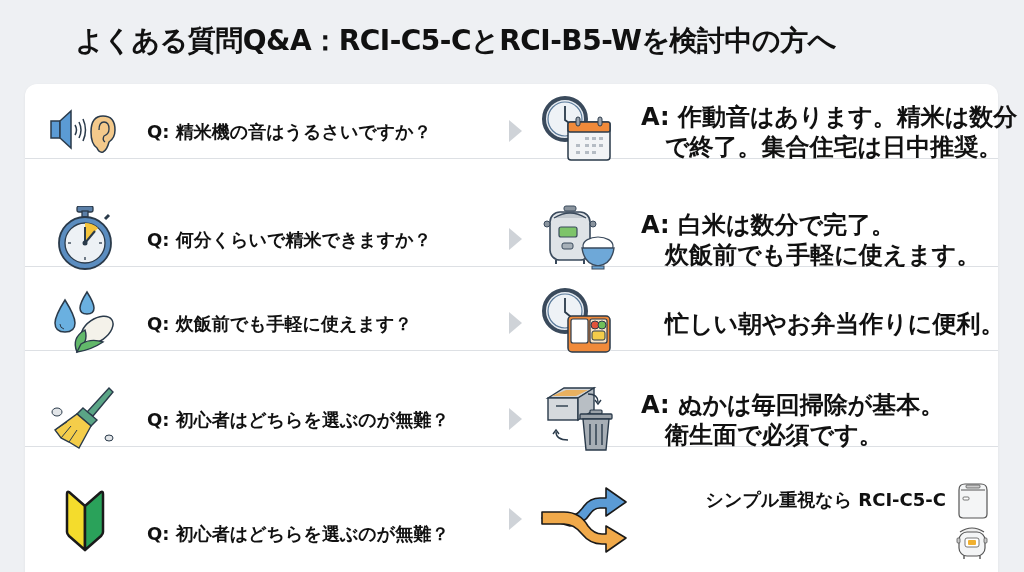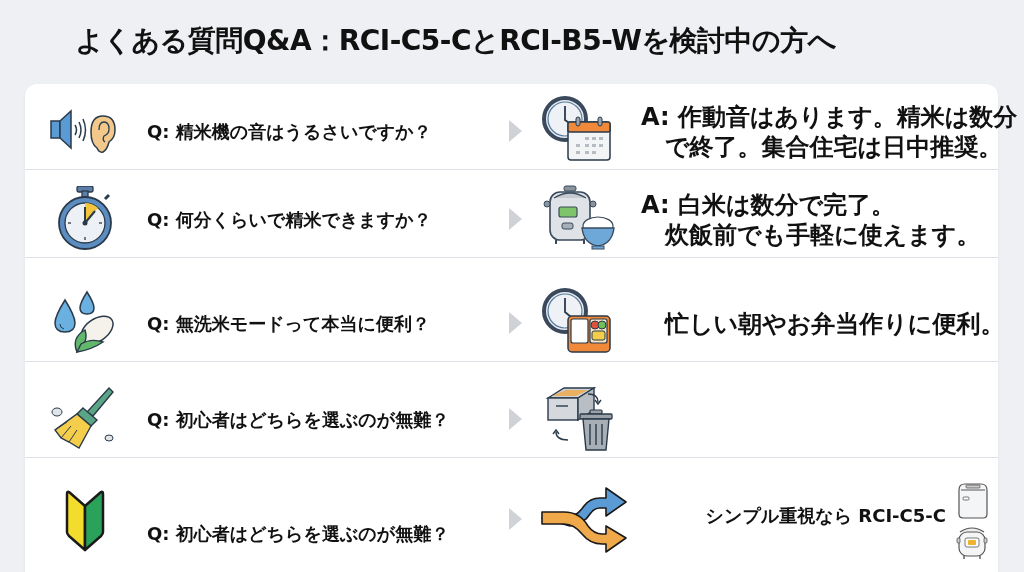--- a/index.html
+++ b/index.html
@@ -14,21 +14,21 @@
     position: absolute; left: 0; top: 22px; width: 911px;
     text-align: center; font-size: 28px; font-weight: bold; letter-spacing: -0.5px;
     color: #111;
   }
   .card {
     position: absolute; left: 25px; top: 84px; width: 973px; height: 500px;
     background: #ffffff; border-radius: 12px;
     box-shadow: 0 1px 3px rgba(0,0,0,0.06);
   }
   .row {
-    position: absolute; left: 0; width: 973px; height: 86px;
+    position: absolute; left: 0; width: 973px; height: 75px;
     border-bottom: 1.5px solid #dde0e4;
   }
   .row.last { border-bottom: none; }
   .q-icon { position: absolute; left: 22px; top: 14px; width: 76px; height: 66px; }
   .q-text {
     position: absolute; left: 122px; top: 0; height: 95px; width: 360px;
     display: flex; align-items: center; font-size: 18px; font-weight: bold; white-space: nowrap;
   }
   .chevron {
     position: absolute; left: 484px; top: 36px; width: 0; height: 0;
@@ -91,21 +91,21 @@
             <rect x="54" y="57" width="4" height="3"></rect>
         </g>
       </svg>
     </div>
     <div class="a-text">
       <div>A: 作動音はあります。精米は数分</div>
       <div class="l2">で終了。集合住宅は日中推奨。</div>
     </div>
   </div>
 
-  <div class="row" style="top:88px;">
+  <div class="row" style="top:108px;">
     <div class="q-icon">
       <svg width="76" height="66" viewBox="0 0 76 66">
         <rect x="30" y="0" width="16" height="6" rx="2" fill="#5b7fa8" stroke="#2a3a4a" stroke-width="1.3"></rect>
         <rect x="35" y="5" width="6" height="6" fill="#5b7fa8" stroke="#2a3a4a" stroke-width="1.3"></rect>
         <path d="M58 13 L62 9" stroke="#2a3a4a" stroke-width="3"></path>
         <circle cx="38" cy="37" r="26" fill="#5b8dc0" stroke="#2a3a4a" stroke-width="1.8"></circle>
         <circle cx="38" cy="37" r="20" fill="#edf1f5" stroke="#2a3a4a" stroke-width="1.3"></circle>
         <path d="M38 37 L38 17 A20 20 0 0 1 51 22 Z" fill="#f4c43c"></path>
         <path d="M38 37 L38 21" stroke="#2a3a4a" stroke-width="2"></path>
         <path d="M38 37 L48 25" stroke="#2a3a4a" stroke-width="2"></path>
@@ -144,21 +144,21 @@
     <div class="q-icon">
       <svg width="76" height="66" viewBox="0 0 76 66">
         <path d="M18 10 Q8 26 8 33 Q8 42 18 42 Q28 42 28 33 Q28 26 18 10 Z" fill="#6ab0e0" stroke="#2a3a4a" stroke-width="1.5"></path>
         <path d="M13 34 Q13 38 17 39" fill="none" stroke="#2a3a4a" stroke-width="1"></path>
         <path d="M40 2 Q33 13 33 18 Q33 24 40 24 Q47 24 47 18 Q47 13 40 2 Z" fill="#6ab0e0" stroke="#2a3a4a" stroke-width="1.5"></path>
         <ellipse cx="50" cy="40" rx="18" ry="11" transform="rotate(-35 50 40)" fill="#f4f2ea" stroke="#2a3a4a" stroke-width="1.5"></ellipse>
         <path d="M30 62 Q24 48 38 40 Q42 52 30 62 Z" fill="#62b86a" stroke="#2a3a4a" stroke-width="1.4"></path>
         <path d="M30 62 Q44 60 56 52 Q44 48 34 54 Z" fill="#62b86a" stroke="#2a3a4a" stroke-width="1.4"></path>
       </svg>
     </div>
-    <div class="q-text">Q: 無洗米モードって本当に便利？</div>
+    <div class="q-text">Q: 炊飯前でも手軽に使えます？</div>
     <div class="chevron"></div>
     <div class="a-icon">
       <svg width="80" height="72" viewBox="0 0 80 72">
         <circle cx="27" cy="25" r="21" fill="#e7ecf2" stroke="#3a4a5c" stroke-width="4"></circle>
         <circle cx="27" cy="25" r="17" fill="#eef2f6" stroke="#5a7a9a" stroke-width="1.2"></circle>
         <path d="M27 12 L27 26 L33 31" fill="none" stroke="#2a3a4a" stroke-width="1.8"></path>
         <rect x="30" y="30" width="42" height="36" rx="4" fill="#f08a3a" stroke="#2a3a4a" stroke-width="1.5"></rect>
         <rect x="33" y="33" width="17" height="24" rx="2" fill="#ffffff" stroke="#2a3a4a" stroke-width="1.2"></rect>
         <rect x="52" y="33" width="17" height="24" rx="2" fill="#f6e3c8" stroke="#2a3a4a" stroke-width="1.2"></rect>
         <circle cx="57" cy="39" r="4" fill="#e0533a" stroke="#2a3a4a" stroke-width="1"></circle>
@@ -194,38 +194,42 @@
         <path d="M50 12 Q60 12 60 20" fill="none" stroke="#2a3a4a" stroke-width="1.4"></path>
         <path d="M57 18 L60 22 L63 18" fill="none" stroke="#2a3a4a" stroke-width="1.4"></path>
         <path d="M30 58 Q18 58 18 50" fill="none" stroke="#2a3a4a" stroke-width="1.4"></path>
         <path d="M15 52 L18 48 L21 52" fill="none" stroke="#2a3a4a" stroke-width="1.4"></path>
         <rect x="52" y="28" width="12" height="4" rx="1" fill="#9aa1a8" stroke="#2a3a4a" stroke-width="1.2"></rect>
         <rect x="42" y="32" width="32" height="5" rx="1" fill="#9aa1a8" stroke="#2a3a4a" stroke-width="1.3"></rect>
         <path d="M45 37 L71 37 L68 68 L48 68 Z" fill="#a7aeb5" stroke="#2a3a4a" stroke-width="1.4"></path>
         <path d="M52 42 L52 63 M58 42 L58 63 M64 42 L64 63" stroke="#2a3a4a" stroke-width="1.4"></path>
       </svg>
     </div>
+    <div class="a-text">
+      <div>A: ぬかは毎回掃除が基本。</div>
+      <div class="l2">衛生面で必須です。</div>
+    </div>
   </div>
 
   <div class="row last" style="top:384px; height:104px;">
     <div class="q-icon" style="top:20px;">
       <svg width="76" height="66" viewBox="0 0 76 66">
         <path d="M22 4 L38 18 L38 62 L22 48 Q20 46 20 44 L20 6 Q20 3 22 4 Z" fill="#f4dc2c" stroke="#1a1a1a" stroke-width="2.5" stroke-linejoin="round"></path>
         <path d="M54 4 L38 18 L38 62 L54 48 Q56 46 56 44 L56 6 Q56 3 54 4 Z" fill="#2aa25a" stroke="#1a1a1a" stroke-width="2.5" stroke-linejoin="round"></path>
       </svg>
     </div>
     <div class="q-text" style="height:132px;">Q: 初心者はどちらを選ぶのが無難？</div>
     <div class="chevron" style="top:40px;"></div>
     <div class="a-icon" style="left:515px; top:16px; width:90px;">
       <svg width="90" height="72" viewBox="0 0 90 72">
         <path d="M2 34 L24 34 Q36 34 44 22 Q50 14 60 14 L66 14 L66 4 L86 18 L66 32 L66 24 L60 24 Q54 24 50 30 Q44 40 30 42 Z" fill="#5b9bd5" stroke="#1a1a1a" stroke-width="1.6" stroke-linejoin="round"></path>
         <path d="M2 28 L2 40 L24 40 Q34 40 42 50 Q50 60 62 60 L66 60 L66 68 L86 54 L66 42 L66 50 L62 50 Q54 50 48 42 Q40 28 24 28 Z" fill="#f0a94a" stroke="#1a1a1a" stroke-width="1.6" stroke-linejoin="round"></path>
       </svg>
     </div>
-    <div class="choice" style="top:36px;">シンプル重視なら RCI-C5-C</div>
+    <div class="choice" style="top:20px;">シンプル重視なら RCI-C5-C</div>
     <div class="mini-icon" style="left:930px; top:12px;">
       <svg width="34" height="40" viewBox="0 0 34 40">
         <path d="M4 10 Q4 4 10 4 L26 4 Q32 4 32 10 L32 34 Q32 38 28 38 L8 38 Q4 38 4 34 Z" fill="#f4f5f6" stroke="#555" stroke-width="1.2"></path>
         <path d="M6 10 L30 10" stroke="#555" stroke-width="1"></path>
         <rect x="11" y="5" width="14" height="3" rx="1" fill="#ccc" stroke="#555" stroke-width="0.8"></rect>
         <rect x="8" y="17" width="6" height="3" rx="1" fill="#fff" stroke="#555" stroke-width="0.8"></rect>
       </svg>
     </div>
     <div class="mini-icon" style="left:930px; top:54px;">
       <svg width="34" height="40" viewBox="0 0 34 40">

